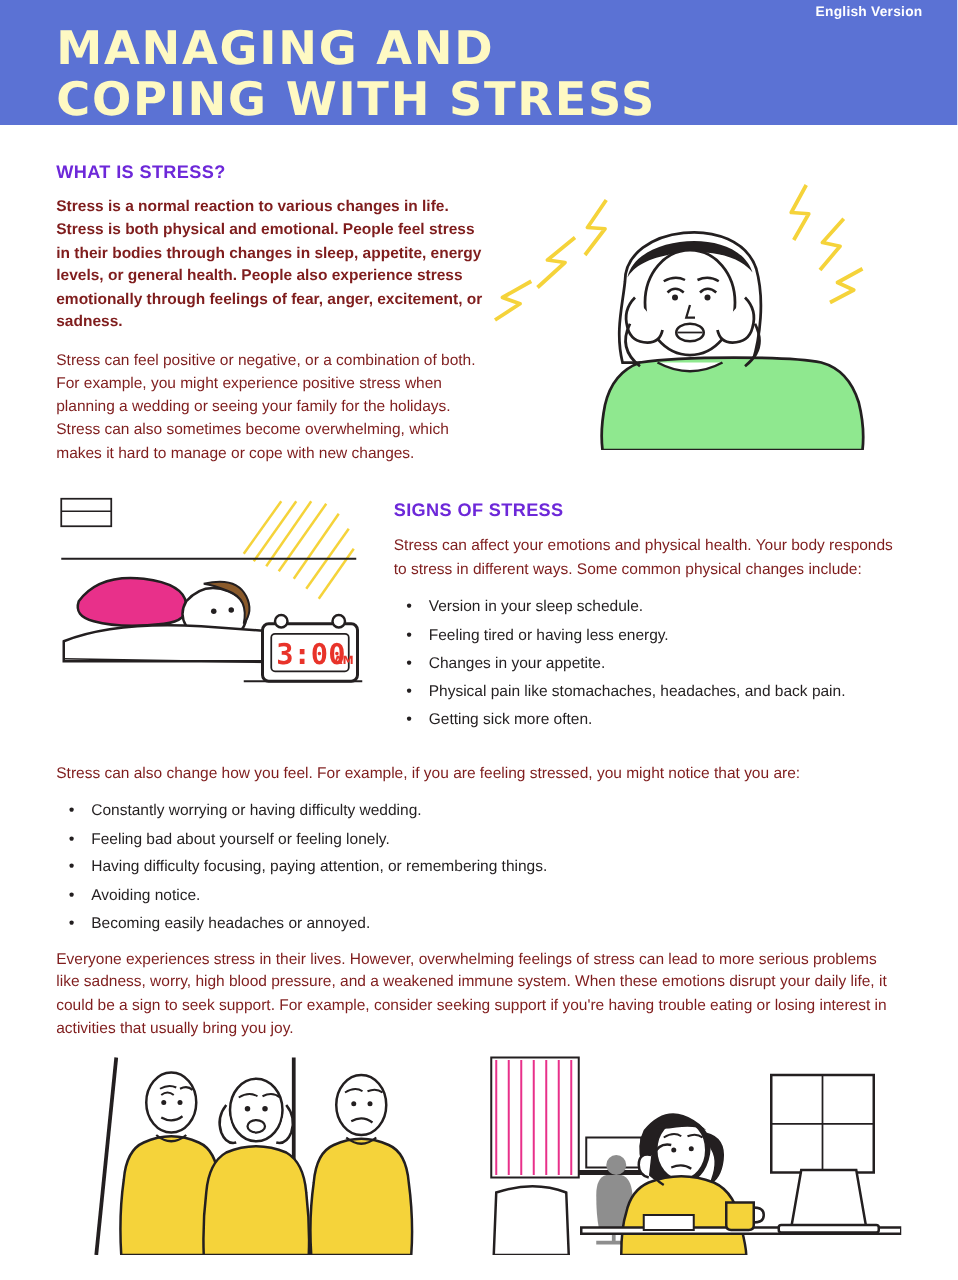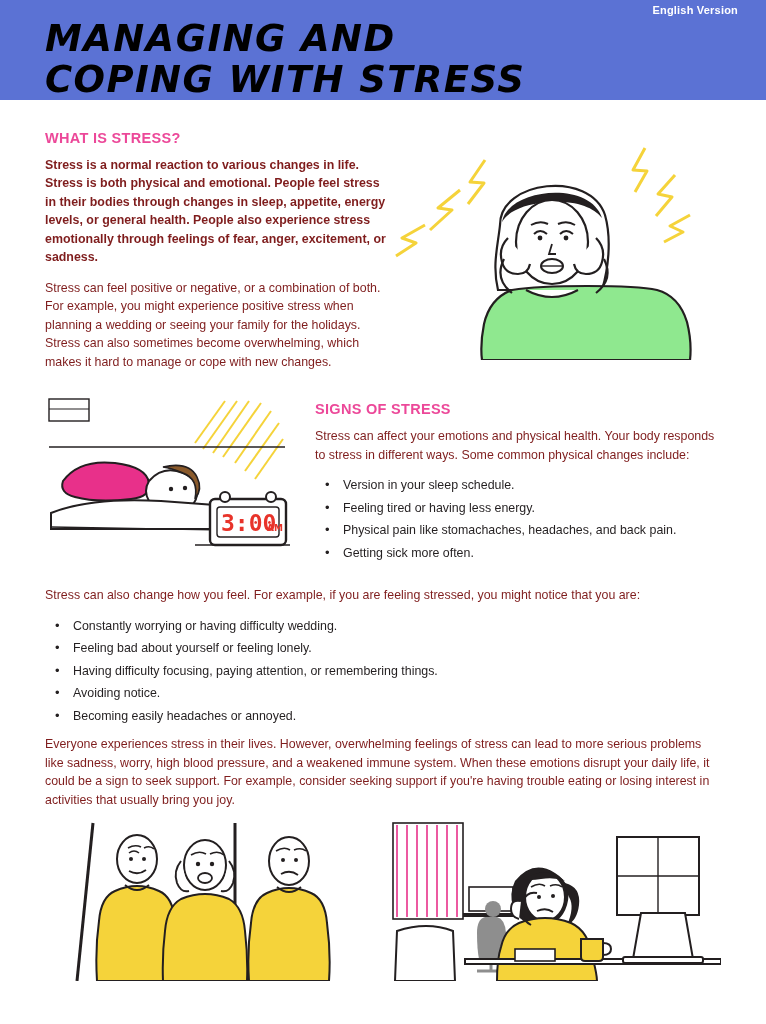--- a/index.html
+++ b/index.html
@@ -27,45 +27,44 @@
   .lang-version {
     position: absolute;
     top: 4px;
     right: 28px;
     color: #ffffff;
     font-size: 11px;
     font-weight: bold;
     letter-spacing: 0.2px;
   }
   .title {
-    color: #000000;
+    color: #fef9c3;
     font-weight: bold;
     font-size: 37px;
     line-height: 1.12;
     letter-spacing: 1.4px;
     text-transform: uppercase;
     margin: 0;
     font-family: "DejaVu Sans", sans-serif;
-    font-style: italic;
   }
   .title .line {
     display: block;
     white-space: pre;
   }
 
   
   .content {
     position: relative;
     padding: 0 45px;
     box-sizing: border-box;
     width: 766px;
   }
 
   h2.section-heading {
-    color: #ec4899;
+    color: #6d28d9;
     font-size: 14.5px;
     font-weight: bold;
     letter-spacing: 0.3px;
     margin: 0 0 10px 0;
     text-transform: uppercase;
   }
 
   p.body-text {
     font-size: 12.4px;
     line-height: 1.49;
@@ -242,20 +241,21 @@
         <circle cx="180" cy="102" r="5" fill="#ffffff" stroke="#231f20" stroke-width="2"></circle>
         <circle cx="226" cy="102" r="5" fill="#ffffff" stroke="#231f20" stroke-width="2"></circle>
       </svg>
     </div>
     <div class="text-col">
       <h2 class="section-heading">SIGNS OF STRESS</h2>
       <p class="body-text">Stress can affect your emotions and physical health. Your body responds to stress in different ways. Some common physical changes include:</p>
       <ul class="bullets">
         <li>Version in your sleep schedule.</li>
         <li>Feeling tired or having less energy.</li>
+        <li>Changes in your appetite.</li>
         <li>Physical pain like stomachaches, headaches, and back pain.</li>
         <li>Getting sick more often.</li>
       </ul>
     </div>
   </div>
 
   <div class="sec-feel">
     <p class="body-text">Stress can also change how you feel. For example, if you are feeling stressed, you might notice that you are:</p>
     <ul class="bullets">
       <li>Constantly worrying or having difficulty wedding.</li>

